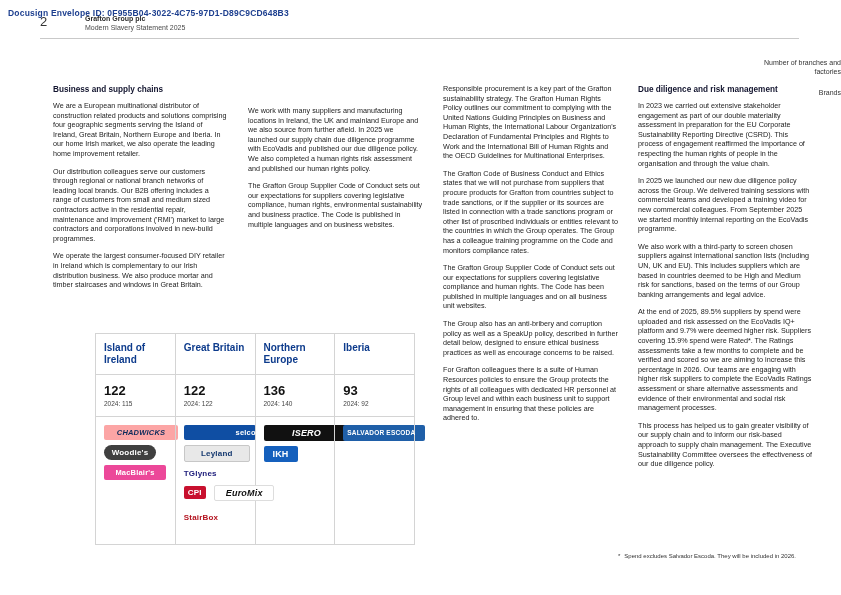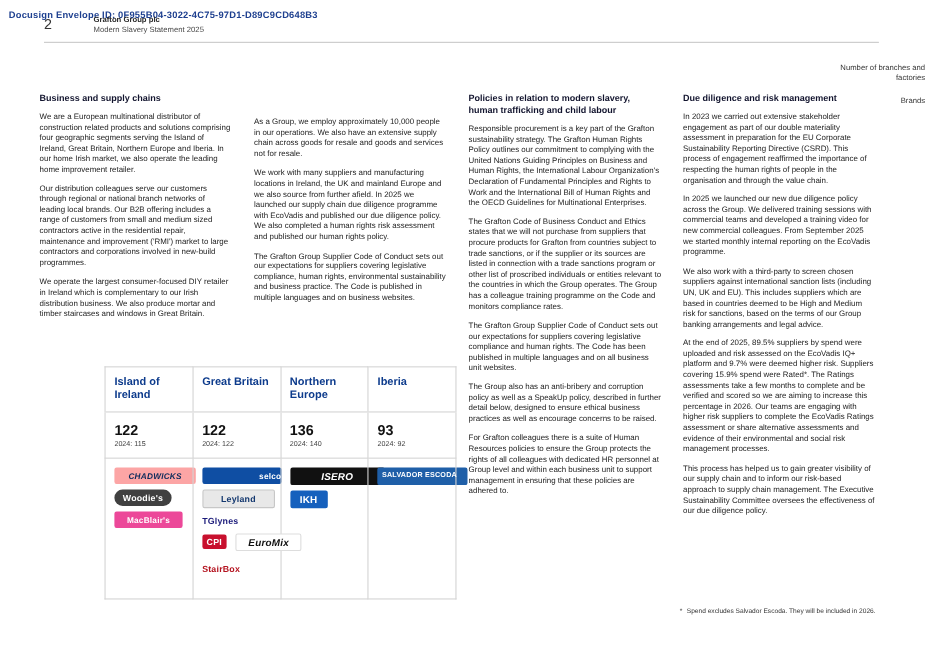--- a/index.html
+++ b/index.html
@@ -55,21 +55,21 @@
   }
   .header-title-sub {
     font-size: 7px;
     color: #4a4a4a;
     line-height: 9px;
   }
 
   .columns {
     position: absolute;
     top: 84px;
-    left: 36px;
+    left: 53px;
     width: 760px;
     display: flex;
     gap: 0;
   }
   .col {
     width: 175px;
     margin-right: 20px;
   }
   .col:last-child { margin-right: 0; }
 
@@ -239,27 +239,25 @@
 
   <div class="col">
     <h2>Business and supply chains</h2>
     <p>We are a European multinational distributor of construction related products and solutions comprising four geographic segments serving the Island of Ireland, Great Britain, Northern Europe and Iberia. In our home Irish market, we also operate the leading home improvement retailer.</p>
     <p>Our distribution colleagues serve our customers through regional or national branch networks of leading local brands. Our B2B offering includes a range of customers from small and medium sized contractors active in the residential repair, maintenance and improvement ('RMI') market to large contractors and corporations involved in new-build programmes.</p>
     <p>We operate the largest consumer-focused DIY retailer in Ireland which is complementary to our Irish distribution business. We also produce mortar and timber staircases and windows in Great Britain.</p>
   </div>
 
   <div class="col">
     <div class="spacer-head"></div>
-    <p>As a Group, we employ approximately 10,000 people in our operations. We also have an extensive supply chain across goods for resale and goods and services not for resale.</p>
     <p>We work with many suppliers and manufacturing locations in Ireland, the UK and mainland Europe and we also source from further afield. In 2025 we launched our supply chain due diligence programme with EcoVadis and published our due diligence policy. We also completed a human rights risk assessment and published our human rights policy.</p>
     <p>The Grafton Group Supplier Code of Conduct sets out our expectations for suppliers covering legislative compliance, human rights, environmental sustainability and business practice. The Code is published in multiple languages and on business websites.</p>
   </div>
 
   <div class="col">
-    <h2 class="wide">Policies in relation to modern slavery, human trafficking and child labour</h2>
     <p>Responsible procurement is a key part of the Grafton sustainability strategy. The Grafton Human Rights Policy outlines our commitment to complying with the United Nations Guiding Principles on Business and Human Rights, the International Labour Organization's Declaration of Fundamental Principles and Rights to Work and the International Bill of Human Rights and the OECD Guidelines for Multinational Enterprises.</p>
     <p>The Grafton Code of Business Conduct and Ethics states that we will not purchase from suppliers that procure products for Grafton from countries subject to trade sanctions, or if the supplier or its sources are listed in connection with a trade sanctions program or other list of proscribed individuals or entities relevant to the countries in which the Group operates. The Group has a colleague training programme on the Code and monitors compliance rates.</p>
     <p>The Grafton Group Supplier Code of Conduct sets out our expectations for suppliers covering legislative compliance and human rights. The Code has been published in multiple languages and on all business unit websites.</p>
     <p>The Group also has an anti-bribery and corruption policy as well as a SpeakUp policy, described in further detail below, designed to ensure ethical business practices as well as encourage concerns to be raised.</p>
     <p>For Grafton colleagues there is a suite of Human Resources policies to ensure the Group protects the rights of all colleagues with dedicated HR personnel at Group level and within each business unit to support management in ensuring that these policies are adhered to.</p>
   </div>
 
   <div class="col">
     <h2>Due diligence and risk management</h2>
     <p>In 2023 we carried out extensive stakeholder engagement as part of our double materiality assessment in preparation for the EU Corporate Sustainability Reporting Directive (CSRD). This process of engagement reaffirmed the importance of respecting the human rights of people in the organisation and through the value chain.</p>

